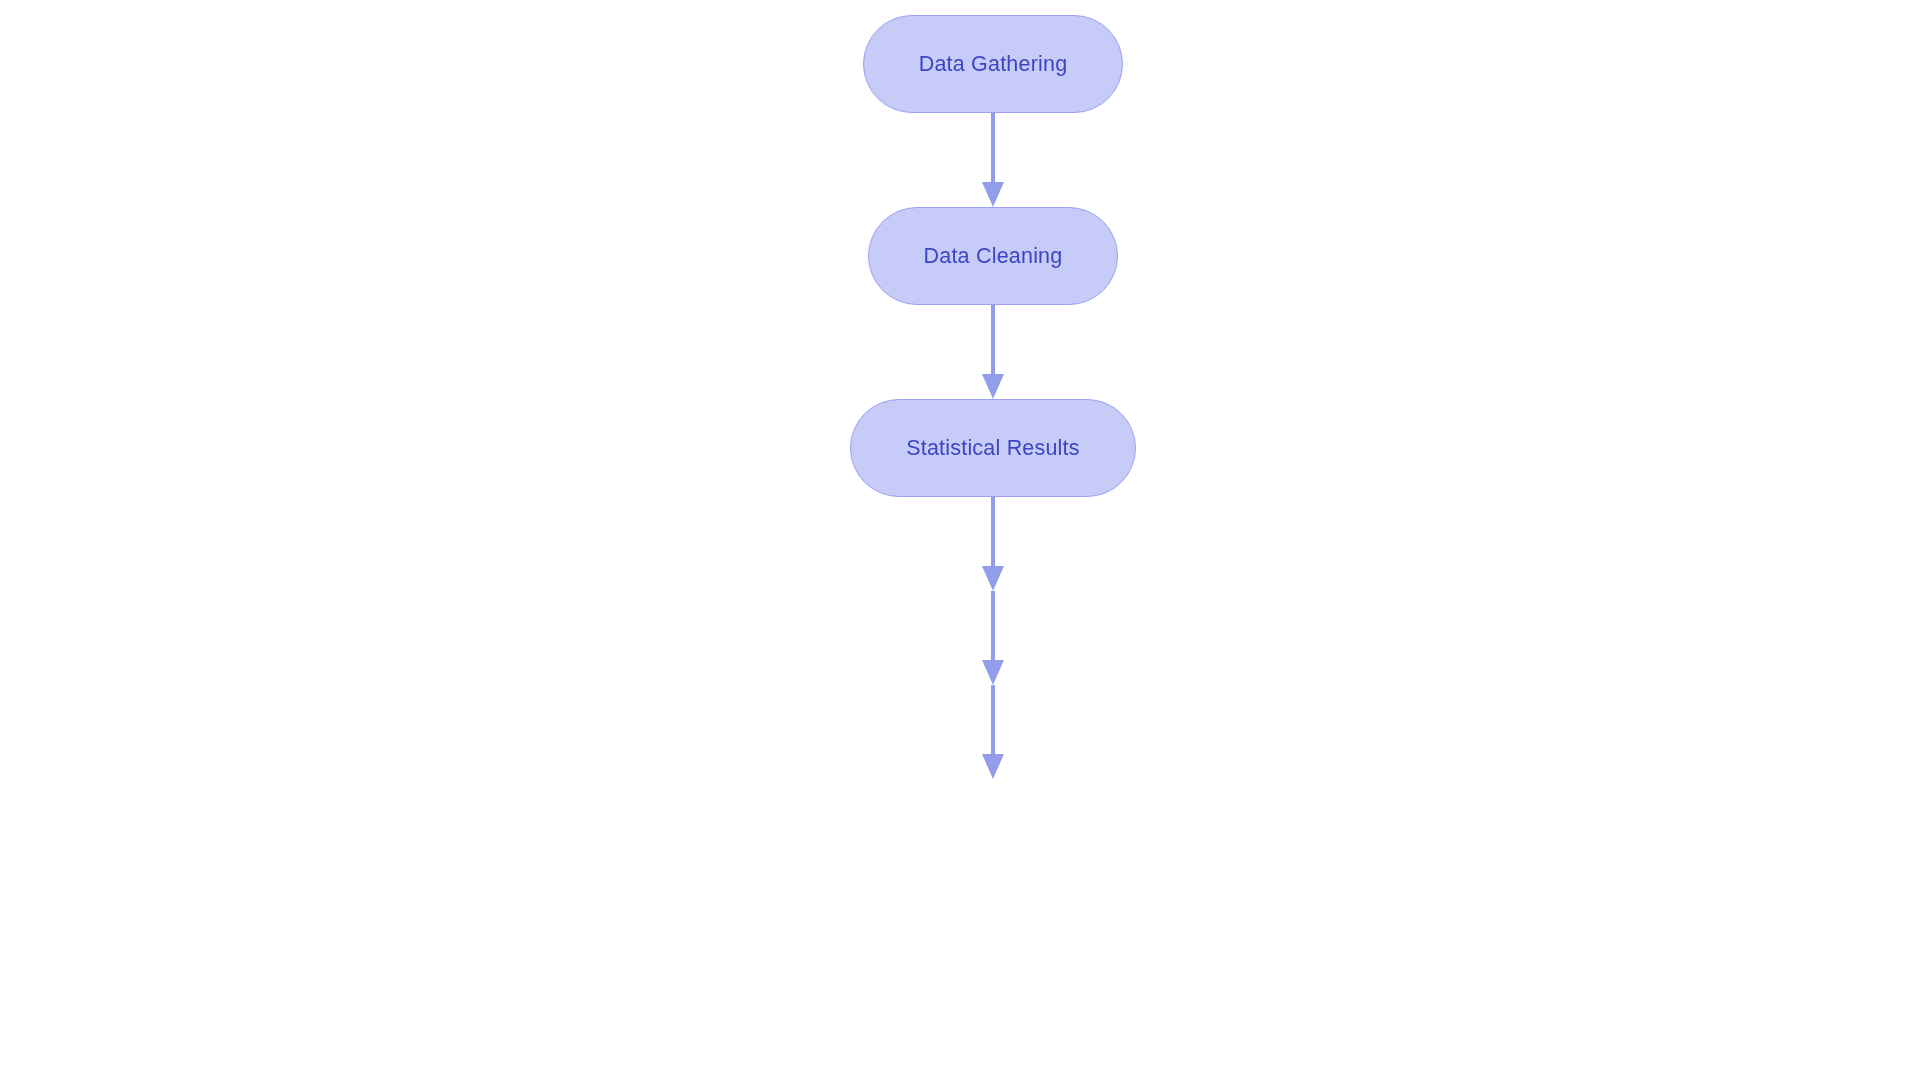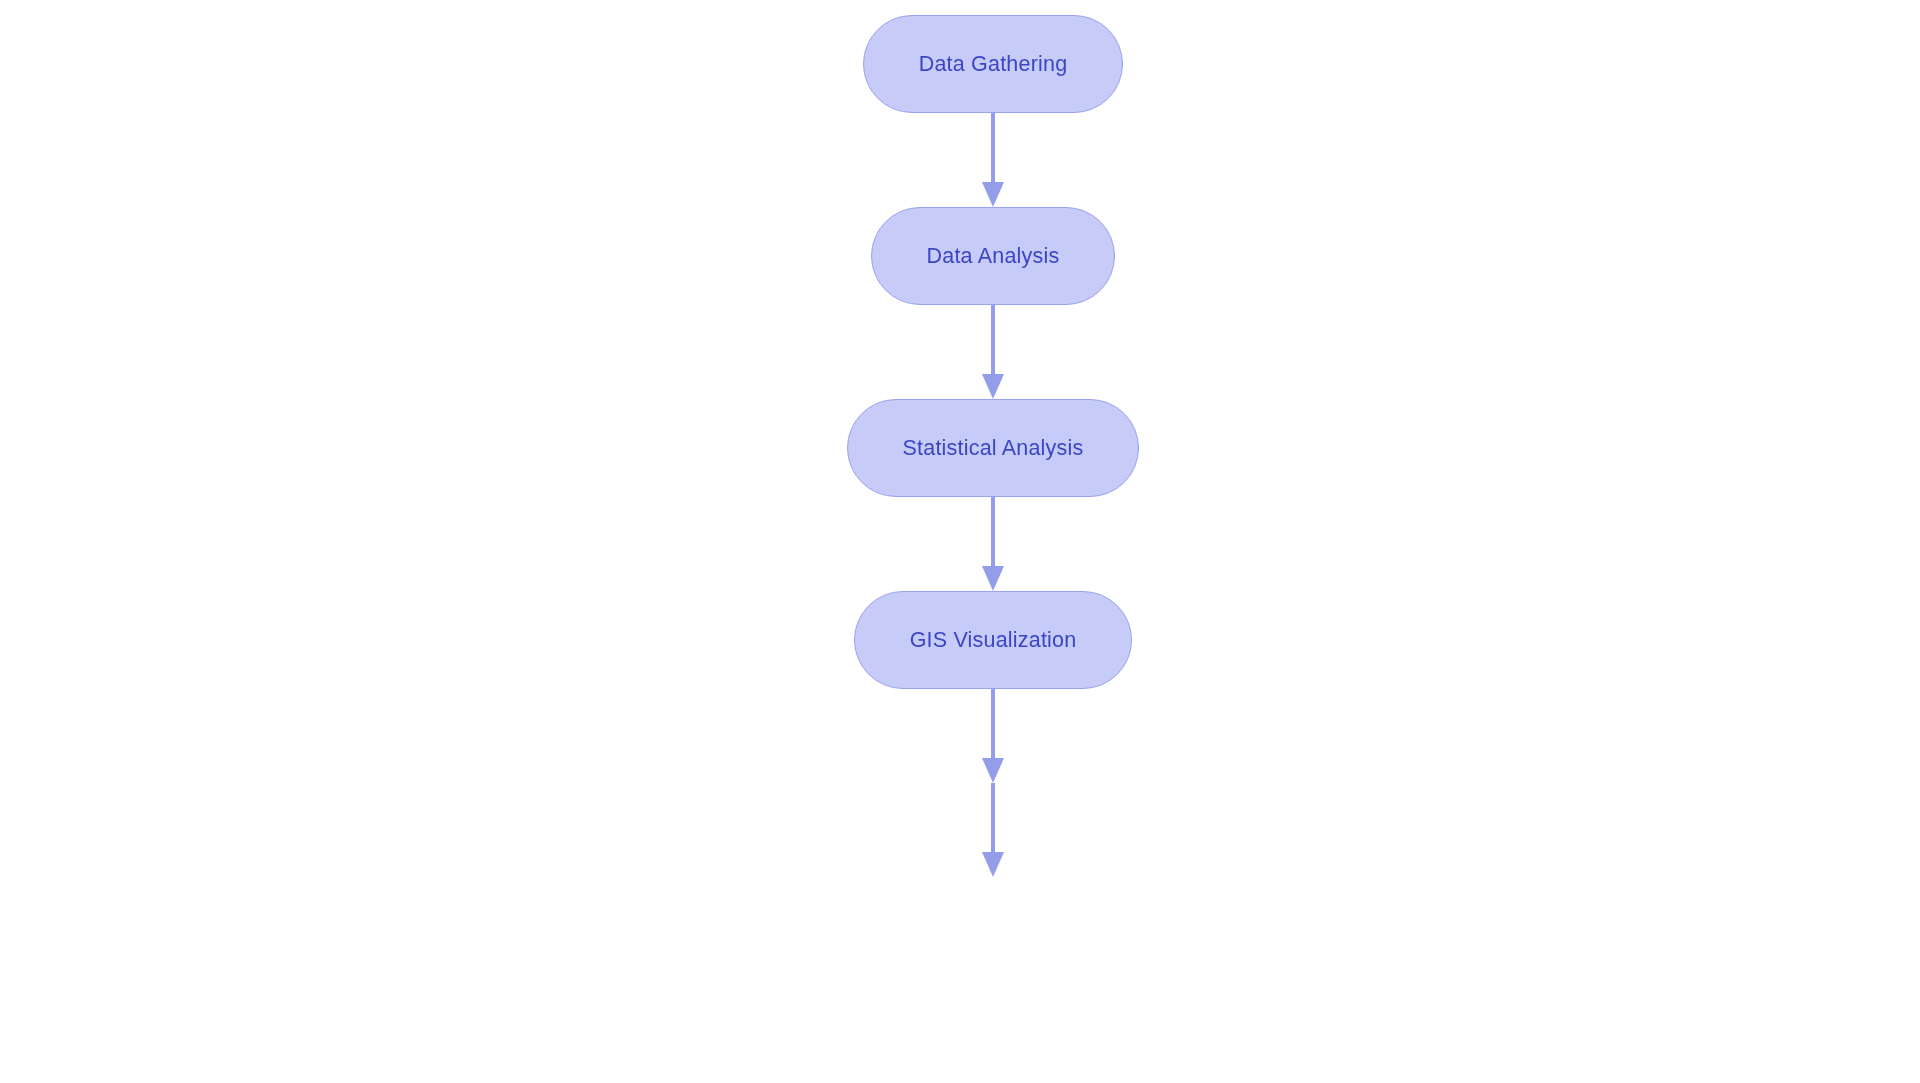--- a/index.html
+++ b/index.html
@@ -68,35 +68,34 @@
 <div class="canvas">
   <div class="flow-column">
 
     <div class="flow-node">Data Gathering</div>
 
     <div class="flow-arrow">
       <div class="shaft"></div>
       <div class="head"></div>
     </div>
 
-    <div class="flow-node">Data Analysis</div>
+    <div class="flow-node">Data Cleaning</div>
 
     <div class="flow-arrow">
       <div class="shaft"></div>
       <div class="head"></div>
     </div>
 
-    <div class="flow-node">Statistical Analysis</div>
+    <div class="flow-node">Statistical Results</div>
 
     <div class="flow-arrow">
       <div class="shaft"></div>
       <div class="head"></div>
     </div>
 
-    <div class="flow-node">GIS Visualization</div>
 
     <div class="flow-arrow">
       <div class="shaft"></div>
       <div class="head"></div>
     </div>
 
 
     <div class="flow-arrow">
       <div class="shaft"></div>
       <div class="head"></div>

